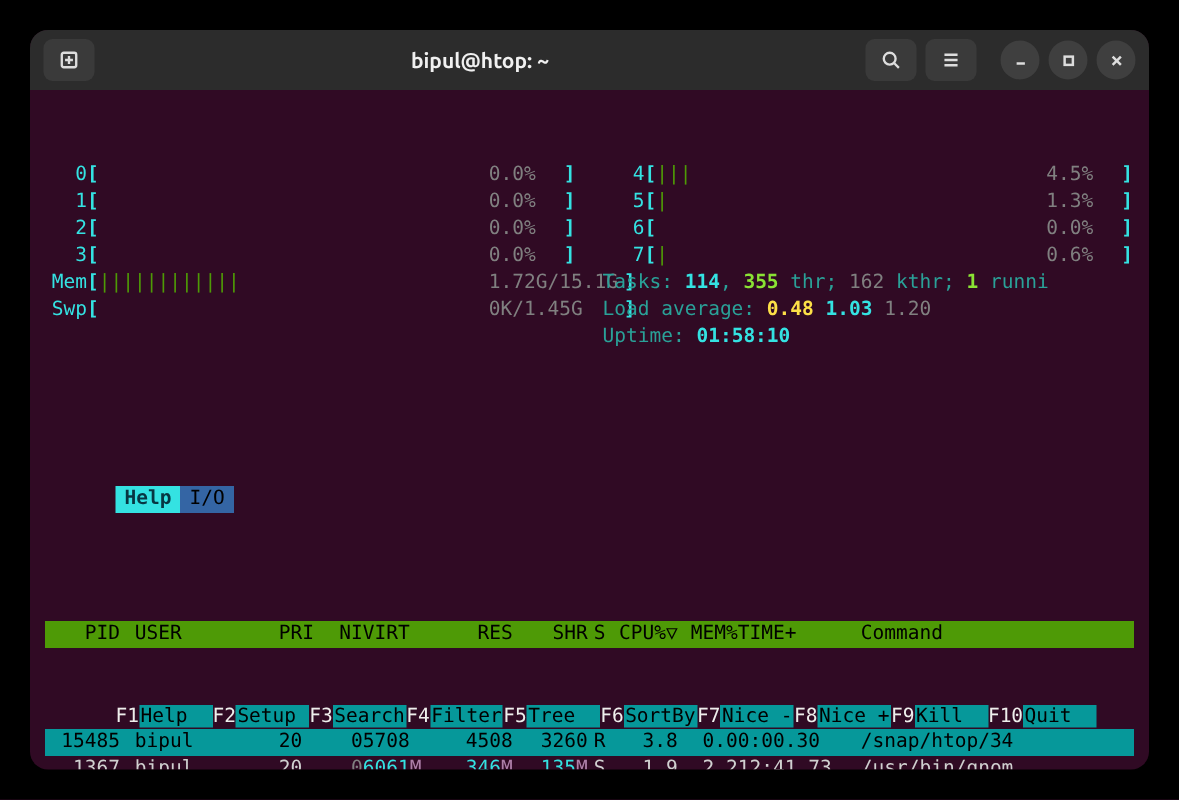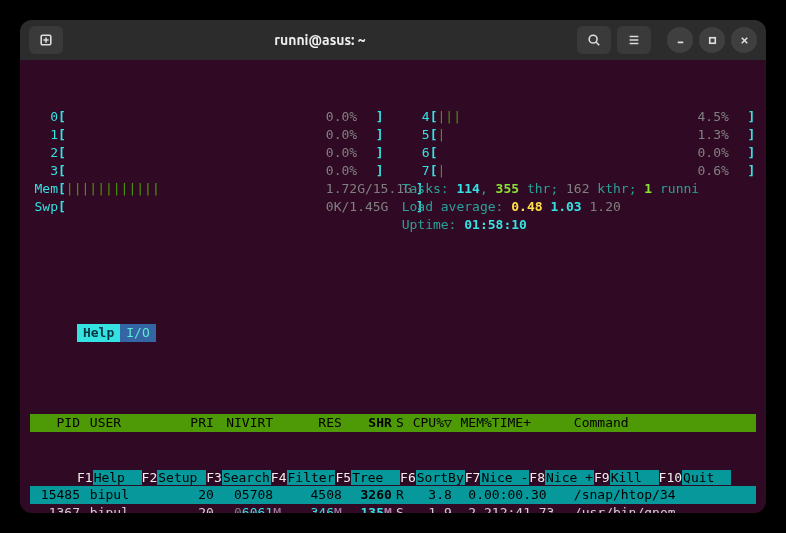--- a/index.html
+++ b/index.html
@@ -73,42 +73,42 @@
   .magenta { color: #ad7fa8; }
   .bar-green { color: #4e9a06; }
 
   .tabs { margin-top: 18px; }
   .tab {
     display: inline-block;
     padding: 0 6px;
     color: #000;
   }
   .tab.active { background: #34e2e2; font-weight: bold; color:#073642;}
-  .tab.inactive { background: #3465a4; color: #5eead4; }
+  .tab.inactive { background: #3465a4; color: #000000; }
 
   .header-row {
     background: #4e9a06;
     color: #000;
     font-weight: normal;
   }
   .header-row span, .proc-row span { display:inline-block; }
   .highlight-row {
     background: #06989a;
     color: #000;
   }
   .highlight-row .green, .highlight-row .brgreen, .highlight-row .magenta, .highlight-row .cyan, .highlight-row .grey { color:#000 !important; }
 
   .proc-row { }
   .c-pid   { width: 50px; text-align: right; padding-right:2px;}
   .c-user  { width: 96px; text-align: left; }
-  .c-pri   { width: 28px; text-align: right; }
+  .c-pri   { width: 28px; }
   .c-ni    { width: 28px; text-align: right; }
   .c-virt  { width: 50px; text-align: left; }
   .c-res   { width: 50px; text-align: right; }
-  .c-shr   { width: 50px; text-align: right; font-weight: bold; }
+  .c-shr   { width: 50px; text-align: right; }
   .c-s     { width: 16px; text-align: center; }
   .c-cpu   { width: 44px; text-align: right; }
   .c-mem   { width: 40px; text-align: right; }
   .c-time  { width: 76px; }
   .c-cmd   { padding-left: 6px; text-align: left; }
 
   .fnbar {
     position: absolute;
     left: 0; right: 0; bottom: 0;
     padding: 0 10px 8px 10px;
@@ -127,21 +127,21 @@
 
 <div class="window">
   <div class="titlebar">
     <div class="title-btn">
       <svg viewBox="0 0 16 16">
           <rect x="2.5" y="2.5" width="11" height="11" rx="1.5"></rect>
           <line x1="8" y1="5" x2="8" y2="11"></line>
           <line x1="5" y1="8" x2="11" y2="8"></line>
         </svg>
     </div>
-    <div class="title-center">runni@asus: ~</div>
+    <div class="title-center">bipul@htop: ~</div>
     <div class="title-btn">
       <svg viewBox="0 0 16 16">
           <circle cx="7" cy="7" r="4.5"></circle>
           <line x1="10.5" y1="10.5" x2="14" y2="14"></line>
         </svg>
     </div>
     <div class="title-btn">
       <svg viewBox="0 0 16 16">
           <line x1="3" y1="4" x2="13" y2="4"></line>
           <line x1="3" y1="8" x2="13" y2="8"></line>

